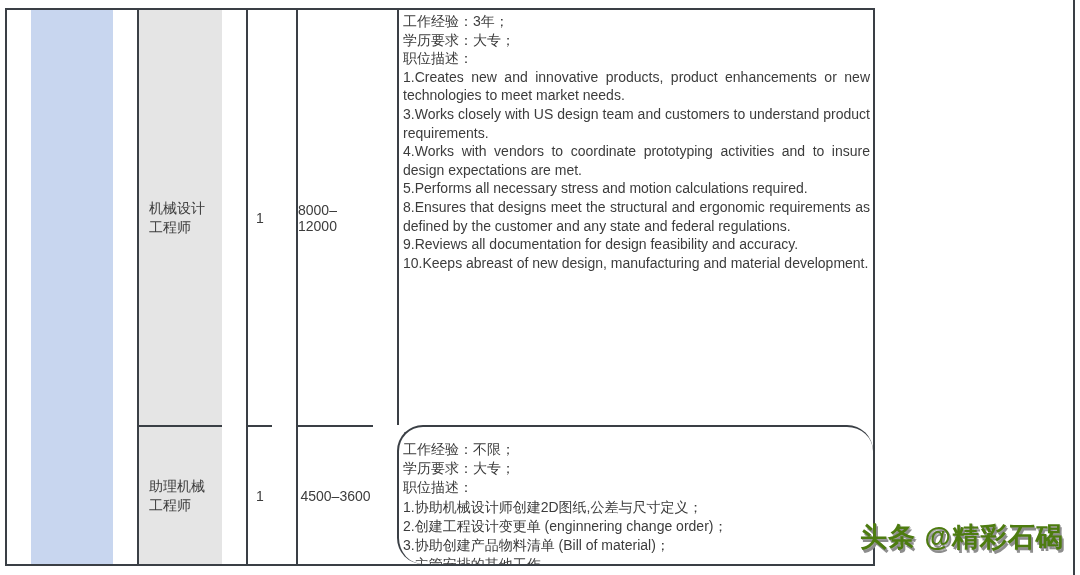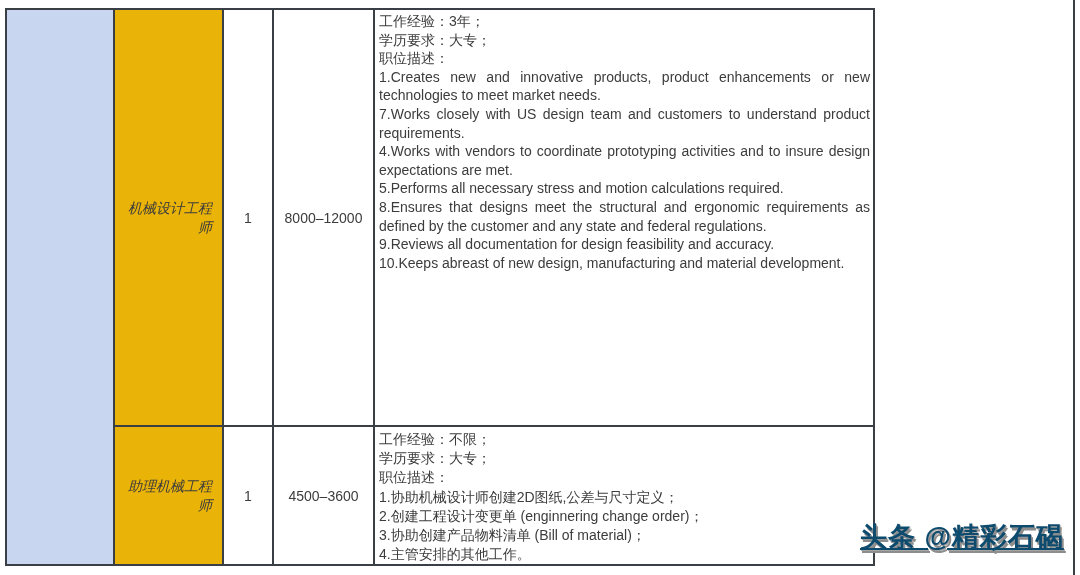--- a/index.html
+++ b/index.html
@@ -17,52 +17,51 @@
     position: absolute;
     left: 5px; top: 8px;
     width: 870px; height: 558px;
     box-sizing: border-box;
     border: 2px solid #3a3f45;
     display: grid;
     grid-template-columns: 106px 109px 50px 101px 1fr;
     grid-template-rows: 415px 1fr;
     background: #ffffff;
   }
-  .cell { box-sizing: border-box; overflow: hidden; }
+  .cell { box-sizing: border-box; overflow: hidden; margin-left: 24px; }
   .v-border { border-left: 2px solid #3a3f45; }
   .h-border { border-top: 2px solid #3a3f45; }
 
   .blue-col   { grid-column: 1; grid-row: 1 / 3; background: #c8d6ef; }
   .r1c2 { grid-column: 2; grid-row: 1; }
   .r1c3 { grid-column: 3; grid-row: 1; }
   .r1c4 { grid-column: 4; grid-row: 1; }
   .r1c5 { grid-column: 5; grid-row: 1; }
   .r2c2 { grid-column: 2; grid-row: 2; }
   .r2c3 { grid-column: 3; grid-row: 2; }
   .r2c4 { grid-column: 4; grid-row: 2; }
   .r2c5 { grid-column: 5; grid-row: 2; }
 
   .title-cell {
-    background: #eab308;
+    background: #e5e5e5;
     display: flex; align-items: center; justify-content: center;
-    text-align: right;
+    text-align: left;
     font-size: 14px; line-height: 19px;
     padding: 0 10px;
-    font-style: italic;
   }
   .center-cell {
     display: flex; align-items: center; justify-content: center;
     font-size: 14px;
   }
   .desc-cell {
     padding: 2px 3px 0 4px;
     font-size: 14px;
     line-height: 18.6px;
   }
-  .r2c5.desc-cell { line-height: 19.2px; padding-top: 3px; }
+  .r2c5.desc-cell { line-height: 19.2px; padding-top: 13px; border-radius: 26px; }
   .dline {
     margin: 0;
     text-align: justify;
     text-justify: inter-word;
   }
 
   
   .outer-right-line {
     position: absolute;
     left: 1073px; top: 0;
@@ -71,24 +70,23 @@
   }
 
   
   .watermark {
     position: absolute;
     left: 860px; top: 519px;
     width: 215px;
     font-size: 27px;
     font-weight: bold;
     letter-spacing: 1px;
-    color: #0c4a6e;
+    color: #4d7c0f;
     text-shadow: 2px 3px 0 #8d8d8d, 1px 1px 0 #a5a5a5;
     white-space: nowrap;
-    text-decoration: underline;
   }
 </style>
 </head>
 <body>
 
 <div class="job-table">
 
   <div class="cell blue-col"></div>
 
   <div class="cell v-border title-cell r1c2">
@@ -98,21 +96,21 @@
     <span>1</span>
   </div>
   <div class="cell v-border center-cell r1c4">
     <span>8000–12000</span>
   </div>
   <div class="cell v-border desc-cell r1c5">
     <p class="dline">工作经验：3年；</p>
     <p class="dline">学历要求：大专；</p>
     <p class="dline">职位描述：</p>
     <p class="dline">1.Creates new and innovative products, product enhancements or new technologies to meet market needs.</p>
-    <p class="dline">7.Works closely with US design team and customers to understand product requirements.</p>
+    <p class="dline">3.Works closely with US design team and customers to understand product requirements.</p>
     <p class="dline">4.Works with vendors to coordinate prototyping activities and to insure design expectations are met.</p>
     <p class="dline">5.Performs all necessary stress and motion calculations required.</p>
     <p class="dline">8.Ensures that designs meet the structural and ergonomic requirements as defined by the customer and any state and federal regulations.</p>
     <p class="dline">9.Reviews all documentation for design feasibility and accuracy.</p>
     <p class="dline">10.Keeps abreast of new design, manufacturing and material development.</p>
   </div>
 
   <div class="cell v-border h-border title-cell r2c2">
     <span>助理机械工程师</span>
   </div>

